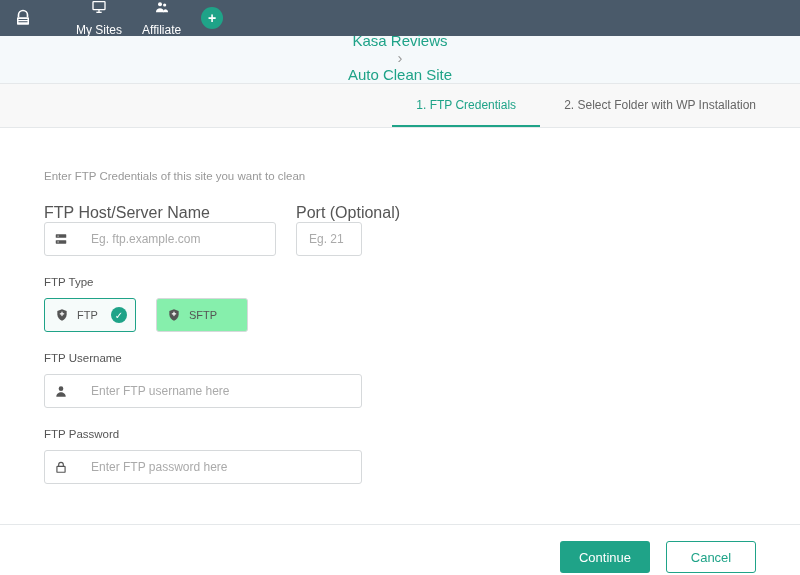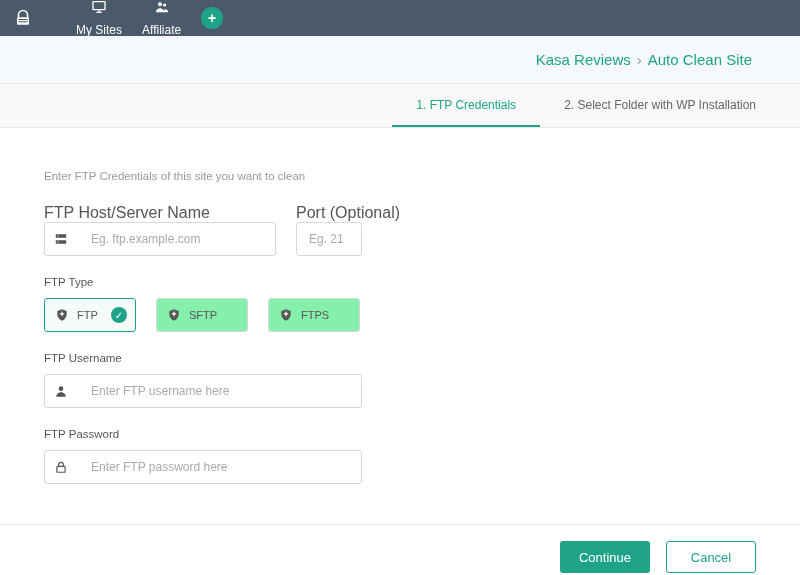--- a/index.html
+++ b/index.html
@@ -50,20 +50,21 @@
   
   .breadcrumb-bar {
     height: 48px;
     background: #f5f9fb;
     border-bottom: 1px solid #e5e8ea;
     display: flex;
     align-items: center;
     justify-content: flex-end;
     padding: 0 48px;
     font-size: 15px;
+    flex-direction: column;
   }
   .breadcrumb-bar .crumb {
     color: #1fa388;
   }
   .breadcrumb-bar .sep {
     color: #999;
     margin: 0 6px;
   }
 
   
@@ -322,29 +323,20 @@
       </div>
       <div class="type-btn">
         <span>
           <svg width="14" height="14" viewBox="0 0 24 24" fill="#555">
               <path d="M12 2l8 3v6c0 5-3.5 9-8 11-4.5-2-8-6-8-11V5z"></path>
               <path d="M12 7v6M9 10h6" stroke="#fff" stroke-width="2" stroke-linecap="round"></path>
             </svg>
         </span>
         <span>SFTP</span>
       </div>
-      <div class="type-btn">
-        <span>
-          <svg width="14" height="14" viewBox="0 0 24 24" fill="#555">
-              <path d="M12 2l8 3v6c0 5-3.5 9-8 11-4.5-2-8-6-8-11V5z"></path>
-              <path d="M12 7v6M9 10h6" stroke="#fff" stroke-width="2" stroke-linecap="round"></path>
-            </svg>
-        </span>
-        <span>FTPS</span>
-      </div>
     </div>
   </div>
 
   <div class="section">
     <span class="section-label">FTP Username</span>
     <div class="input-wrap w-full">
       <span class="input-icon">
         <svg width="14" height="14" viewBox="0 0 24 24" fill="#555">
             <circle cx="12" cy="8" r="4"></circle>
             <path d="M4 21c0-4 4-7 8-7s8 3 8 7v1H4z"></path>

